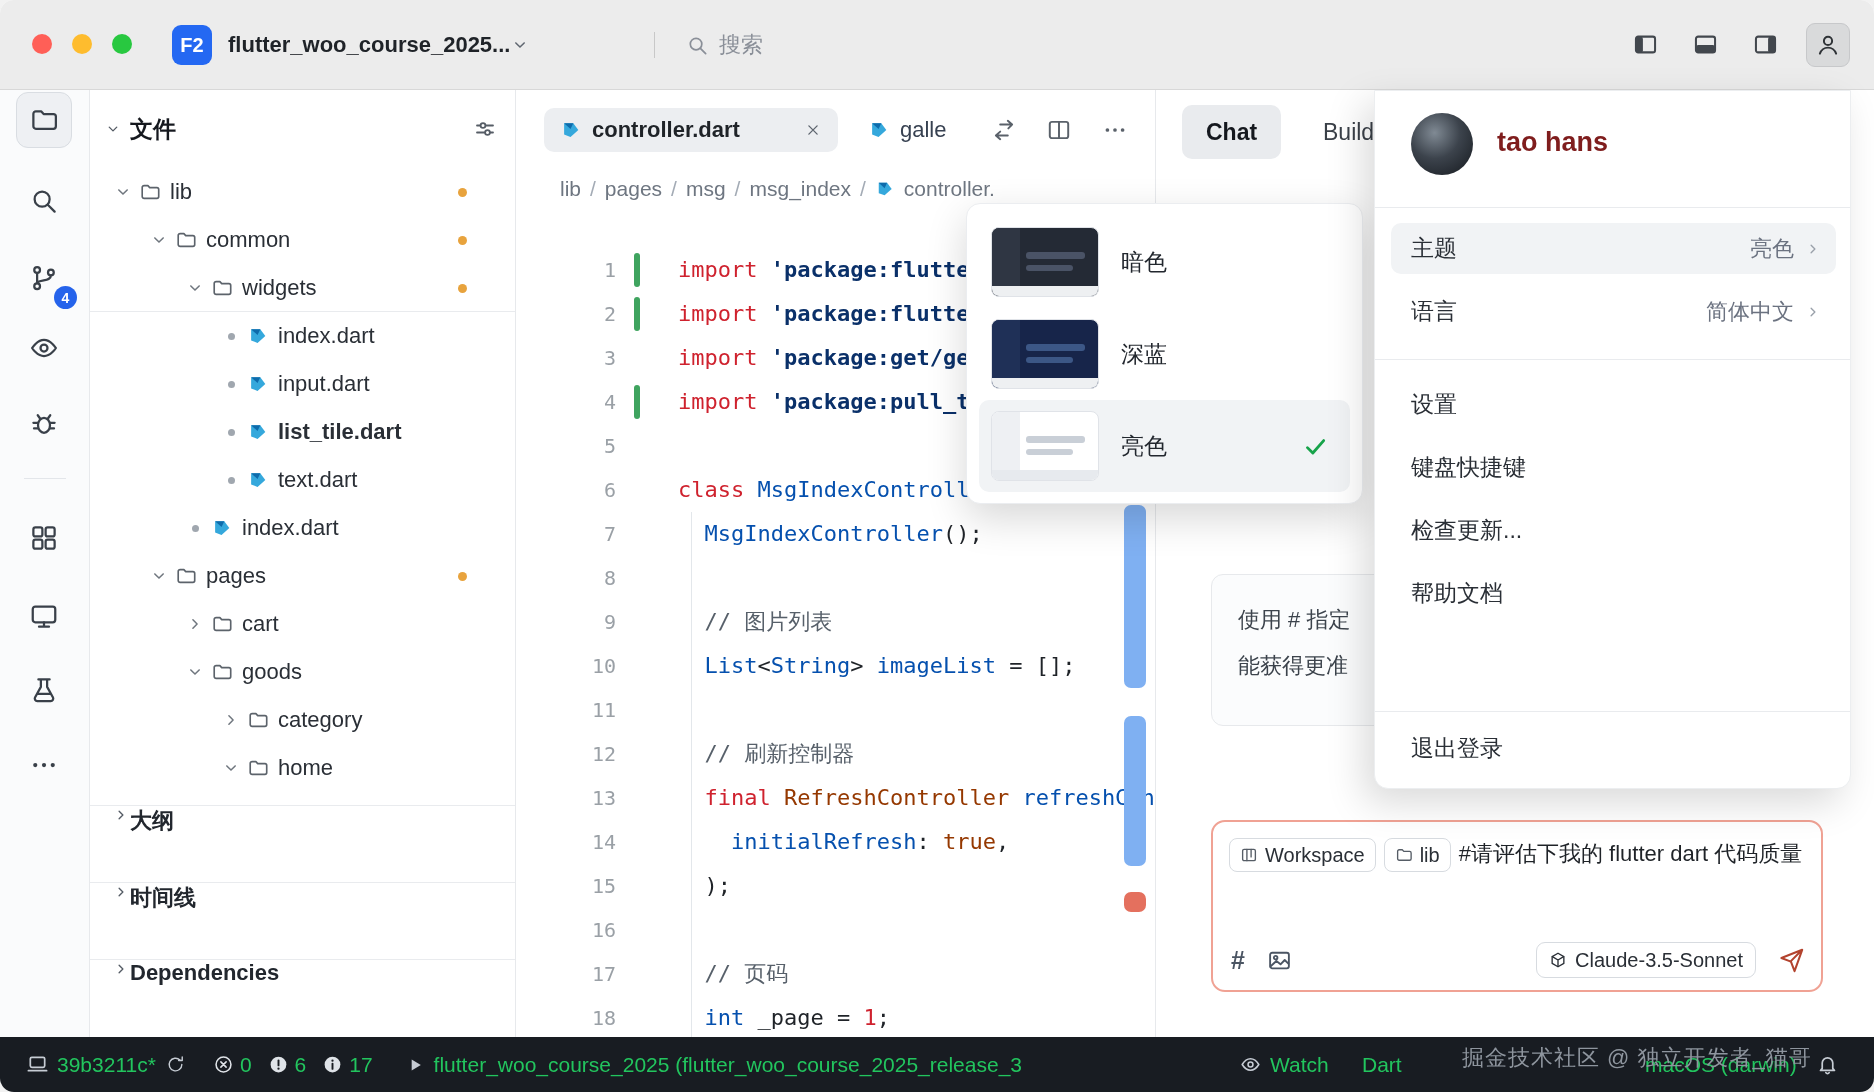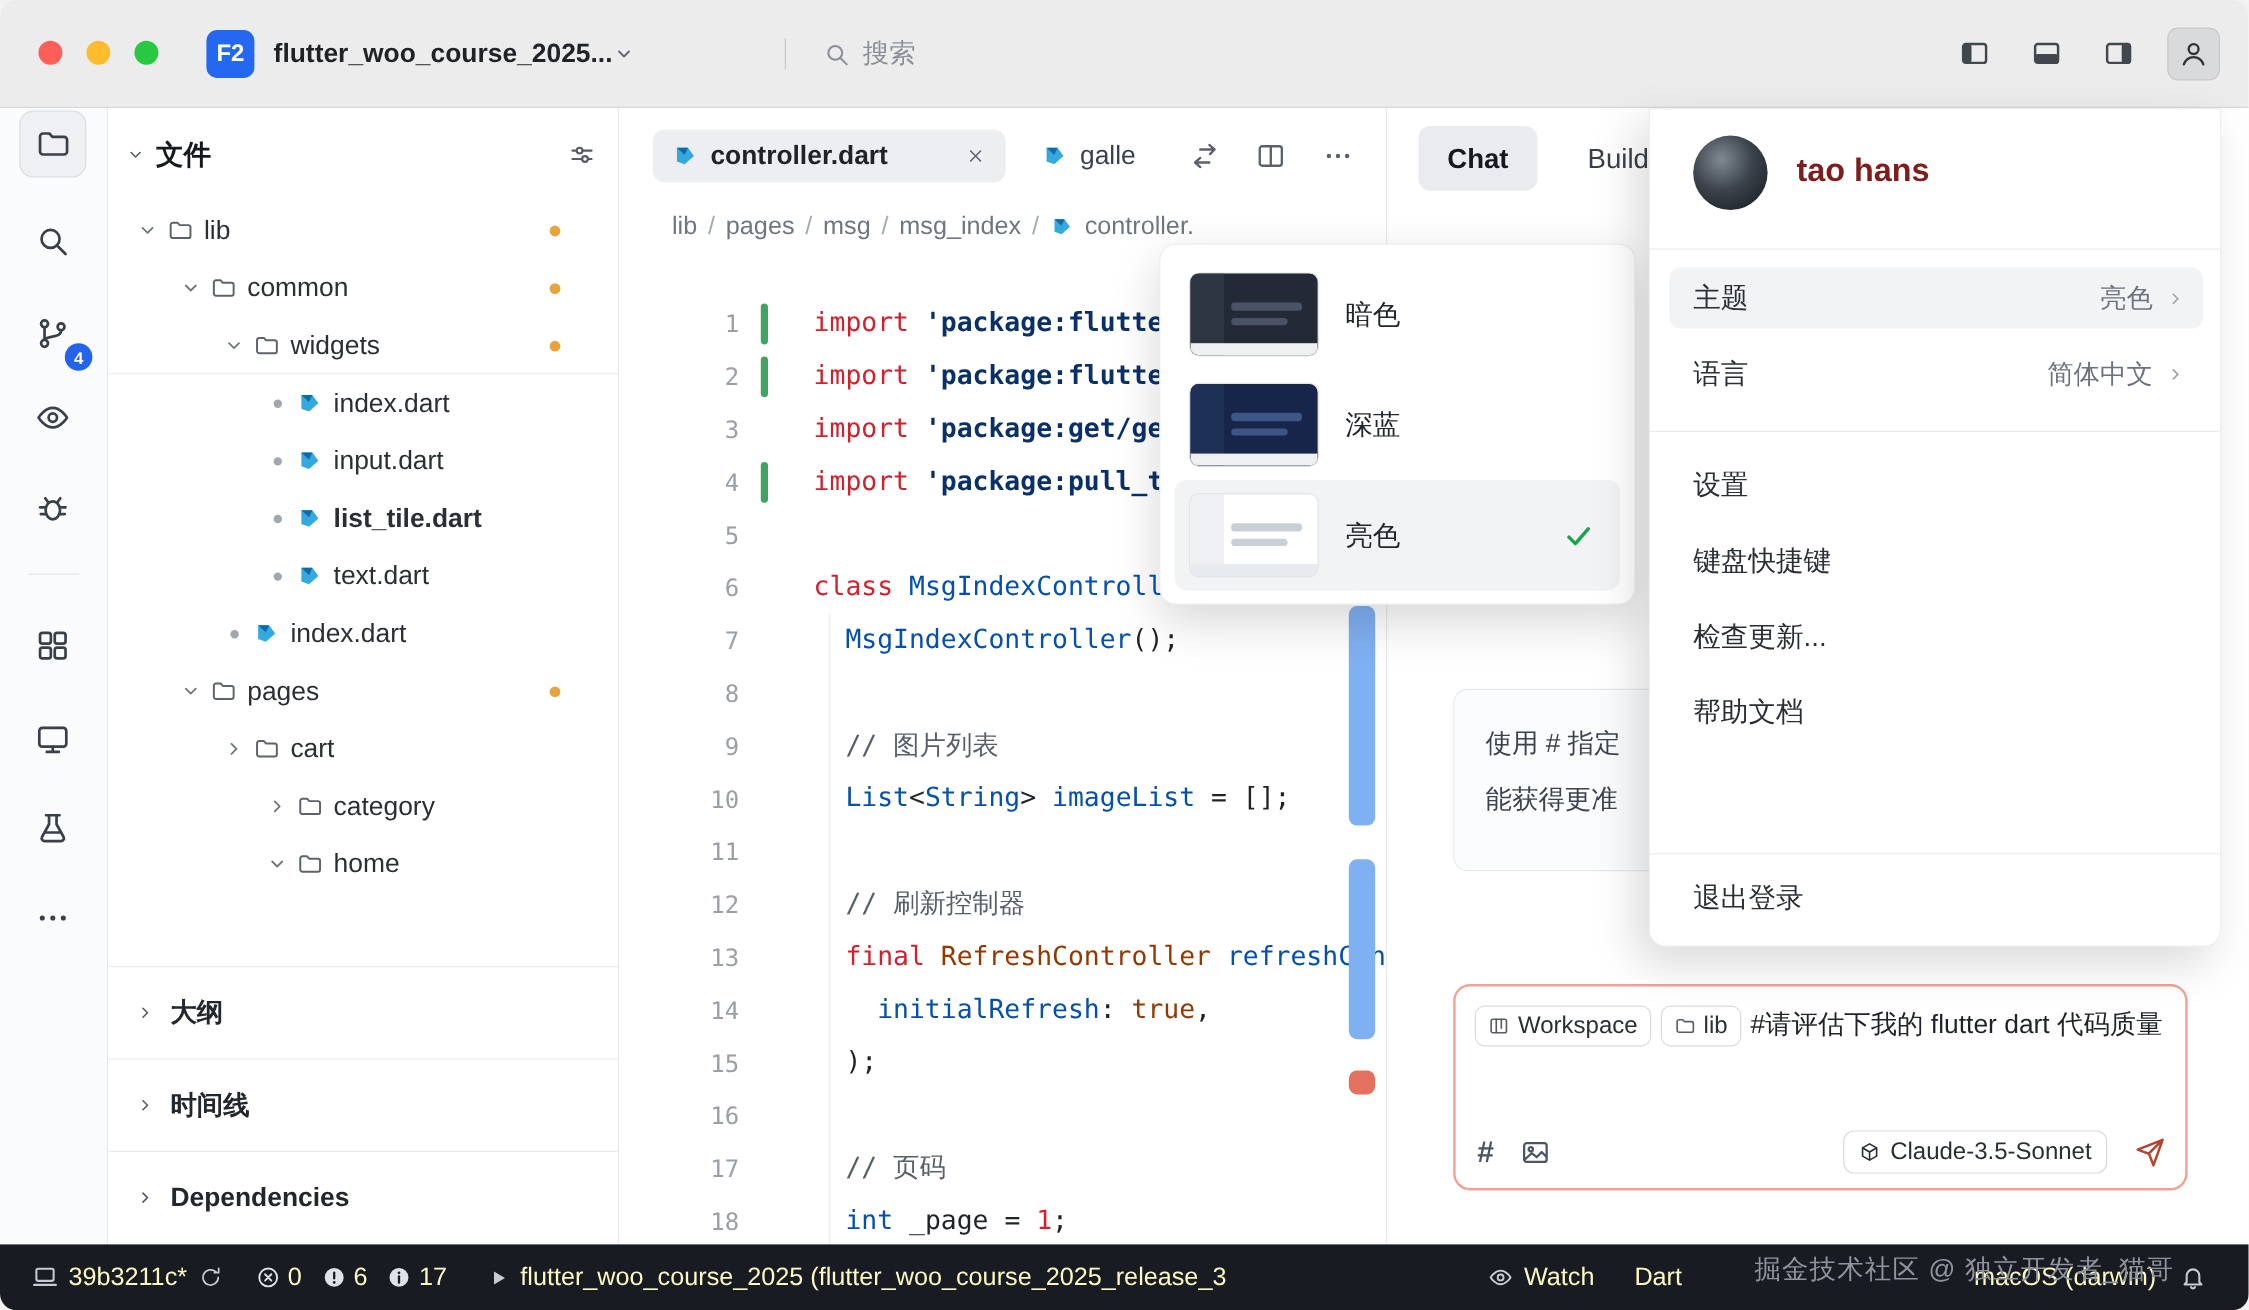--- a/index.html
+++ b/index.html
@@ -34,21 +34,21 @@
   .exp-head .hchev{color:#565d66}
   .exp-tune{margin-left:auto;color:#565d66;}
   #file-tree{position:absolute;left:0;top:78px;right:0;}
   .trow{display:flex;align-items:center;height:48px;position:relative;font-size:22px;color:#2a2f36;}
   .slot{width:26px;display:flex;justify-content:center;align-items:center;color:#6f767e;flex:0 0 auto;}
   .fdot{width:7px;height:7px;border-radius:50%;background:#a0a7af;}
   .tree-ic{margin:0 9px 0 3px;flex:0 0 auto;color:#5c636b;}
   .rdot{position:absolute;right:48px;width:9px;height:9px;border-radius:50%;background:var(--modified-dot);}
   .sticky-line{position:absolute;left:0;top:221px;width:100%;height:1px;background:#e9ebee;}
   #sections{position:absolute;left:0;top:715px;width:100%;}
-  .sec-row{height:76px;border-top:1px solid #e9ebee;display:flex;align-items:center;padding-left:22px;gap:12px;font-size:22px;font-weight:600;color:#22272e;}
+  .sec-row{height:76px;border-top:1px solid #e9ebee;display:flex;padding-left:22px;font-size:22px;font-weight:600;color:#22272e;}
   .sec-row .schev{color:#565d66}
   
   .editor{position:absolute;left:516px;top:90px;width:639px;bottom:55px;background:#fff;overflow:hidden;}
   .tab{position:absolute;top:18px;height:44px;display:flex;align-items:center;box-sizing:border-box;}
   .tab.active{left:28px;width:294px;background:#eceef1;border-radius:10px;padding:0 16px;font-weight:600;color:#1f2328;}
   .tab.inactive{left:352px;color:#374151;}
   .tab .tlab{font-size:22px;margin-left:10px;white-space:nowrap;}
   .tab .tclose{margin-left:auto;color:#5f6670;display:flex;}
   .ed-ic{position:absolute;top:27px;color:#5a616a;}
   #ed-compare{left:475px}#ed-split{left:530px}#ed-dots{left:586px}
@@ -75,21 +75,21 @@
   .chat-input{position:absolute;left:55px;top:730px;width:612px;height:172px;border:2px solid var(--input-border);border-radius:14px;background:#fff;box-sizing:border-box;}
   .ci-text{display:block;padding:12px 16px 0;font-size:22px;line-height:40px;color:#1f2328;}
   .chip{display:inline-flex;align-items:center;gap:7px;height:34px;padding:0 10px;border:1px solid #d7dbe0;border-radius:8px;font-size:20px;color:#2a2f36;vertical-align:middle;margin-right:8px;background:#fff;box-sizing:border-box;}
   .chip .cic{color:#565d66}
   .ci-bottom{position:absolute;left:18px;right:16px;bottom:12px;display:flex;align-items:center;gap:22px;}
   .ci-hash{font-size:25px;font-weight:600;color:#4b5563;line-height:1;}
   .ci-img{color:#4b5563;display:flex;}
   .model-chip{margin-left:auto;display:flex;align-items:center;gap:8px;height:36px;padding:0 12px;border:1px solid #d7dbe0;border-radius:9px;font-size:20px;color:#2a2f36;box-sizing:border-box;}
   .ci-send{color:var(--send-red);display:flex;}
   
-  .statusbar{position:absolute;left:0;bottom:0;width:100%;height:55px;background:var(--statusbar-bg);color:#fef9c3;font-size: 21px;display:flex;align-items:center;}
+  .statusbar{position:absolute;left:0;bottom:0;width:100%;height:55px;background:var(--statusbar-bg);color:#22c55e;font-size: 21px;display:flex;align-items:center;}
   .sb-left{display:flex;align-items:center;padding-left:26px;white-space:nowrap;overflow:hidden;max-width:1170px;}
   .sbic{color:#c6ccd4;display:flex;}
   .sb-abs{position:absolute;top:0;height:55px;display:flex;align-items:center;gap:9px;white-space:nowrap;}
   #sb-watch{left:1240px}#sb-dart{left:1362px}#sb-os{left:1645px}#sb-bell{left:1816px}
   
   .theme-pop{position:absolute;left:966px;top:203px;width:397px;height:301px;background:#fff;border:1px solid #ebedf0;border-radius:14px;box-shadow:0 14px 40px rgba(0,0,0,.16);padding:12px;box-sizing:border-box;z-index:30;}
   .th-row{height:92px;border-radius:10px;display:flex;align-items:center;gap:22px;padding:0 12px;box-sizing:border-box;}
   .th-row.sel{background:#f1f3f5;}
   .thumb{width:108px;height:70px;border-radius:8px;border:1px solid #e0e3e8;position:relative;overflow:hidden;flex:0 0 auto;box-sizing:border-box;}
   .t-side{position:absolute;left:0;top:0;width:26%;height:100%;}
@@ -403,20 +403,35 @@
               </svg>
             </span>
           </span>
           <span class="tree-ic">
             <svg class="ic" width="22" height="22" viewBox="0 0 24 24" fill="none" stroke="currentColor" stroke-width="1.8" stroke-linecap="round" stroke-linejoin="round">
               <path d="M3.5 7c0-1.1.9-2 2-2h4.2l2 2.2h7.8c1.1 0 2 .9 2 2V17c0 1.1-.9 2-2 2h-14c-1.1 0-2-.9-2-2z"></path>
             </svg>
           </span>
           <span class="tlabel">cart</span>
         </div>
+        <div class="trow" style="padding-left: 92px;">
+          <span class="slot">
+            <span>
+              <svg class="ic" width="20" height="20" viewBox="0 0 24 24" fill="none" stroke="currentColor" stroke-width="1.8" stroke-linecap="round" stroke-linejoin="round">
+                <path d="M7 9.5l5 5 5-5"></path>
+              </svg>
+            </span>
+          </span>
+          <span class="tree-ic">
+            <svg class="ic" width="22" height="22" viewBox="0 0 24 24" fill="none" stroke="currentColor" stroke-width="1.8" stroke-linecap="round" stroke-linejoin="round">
+              <path d="M3.5 7c0-1.1.9-2 2-2h4.2l2 2.2h7.8c1.1 0 2 .9 2 2V17c0 1.1-.9 2-2 2h-14c-1.1 0-2-.9-2-2z"></path>
+            </svg>
+          </span>
+          <span class="tlabel">goods</span>
+        </div>
         <div class="trow" style="padding-left: 128px;">
           <span class="slot">
             <span>
               <svg class="ic" width="20" height="20" viewBox="0 0 24 24" fill="none" stroke="currentColor" stroke-width="1.8" stroke-linecap="round" stroke-linejoin="round">
                 <path d="M9.5 7l5 5-5 5"></path>
               </svg>
             </span>
           </span>
           <span class="tree-ic">
             <svg class="ic" width="22" height="22" viewBox="0 0 24 24" fill="none" stroke="currentColor" stroke-width="1.8" stroke-linecap="round" stroke-linejoin="round">

